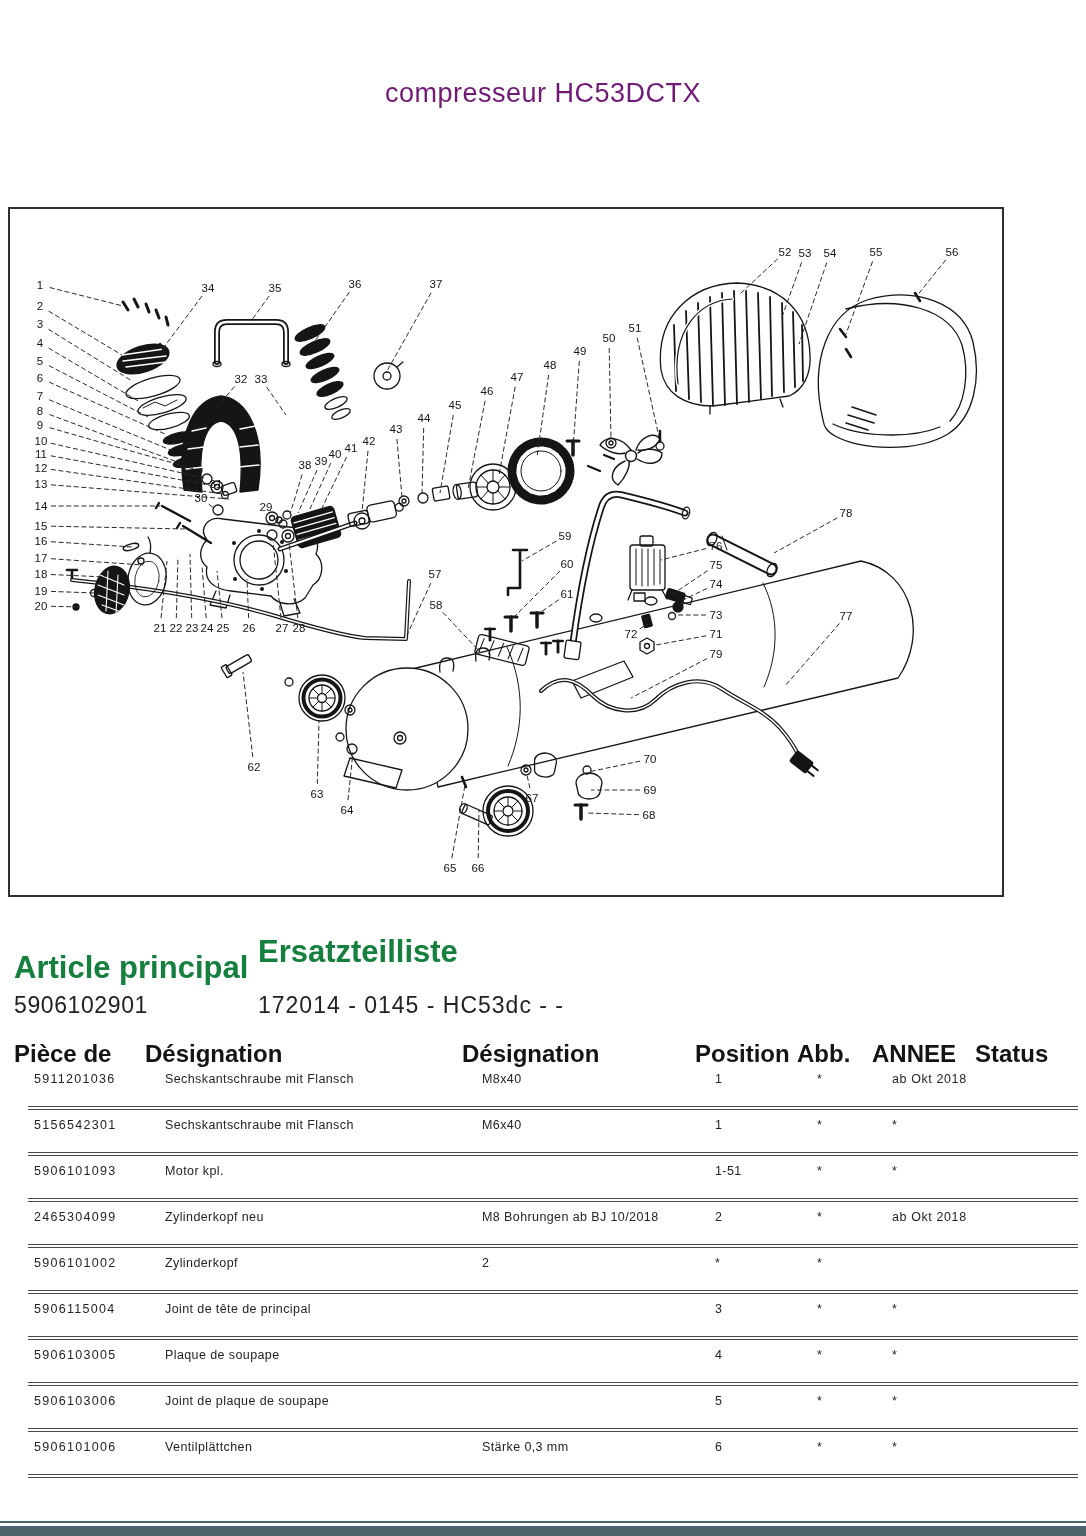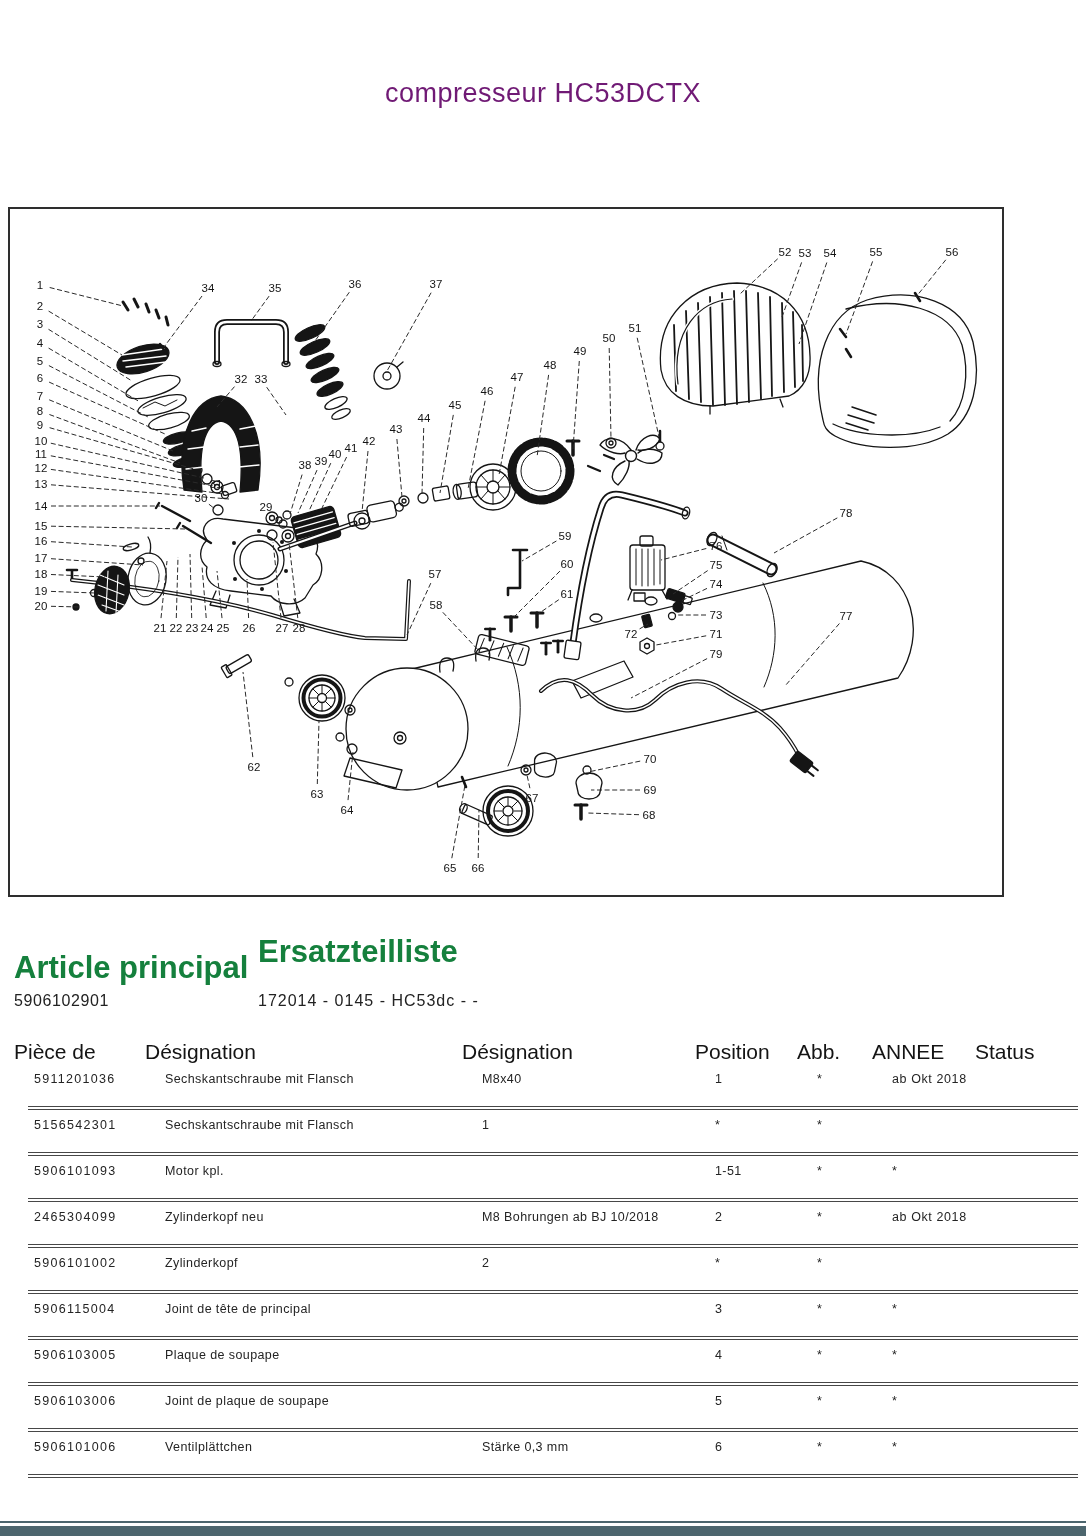--- a/index.html
+++ b/index.html
@@ -12,29 +12,29 @@
     font-size:27px;letter-spacing:.5px;color:#701a75;
   }
   .diagram-frame{
     position:absolute;left:8px;top:207px;width:992px;height:686px;
     border:2px solid #2e2e2e;background:#fff;
   }
   .diagram-frame svg{width:100%;height:100%;display:block;}
   .callout-num{font-size:11.5px;fill:#141414;text-anchor:middle;}
   .leader{stroke:#2a2a2a;stroke-width:1;stroke-dasharray:5 2.6;fill:none;}
   .info-label{position:absolute;font-size:31px;font-weight:bold;color:#15803d;}
-  .info-value{position:absolute;font-size:16px;color:#222;}
+  .info-value{position:absolute;font-size:23px;color:#222;}
   .lbl-article{left:14px;top:950px;}
   .val-article{left:14px;top:992px;letter-spacing:.6px;}
   .lbl-ersatz{left:258px;top:934px;}
   .val-ersatz{left:258px;top:992px;letter-spacing:1px;}
   .ptable-head{
     position:absolute;left:8px;top:1040px;width:1070px;display:grid;
     grid-template-columns:137px 317px 233px 102px 75px 103px 1fr;
-    font-size:21px;font-weight:normal;color:#141414;
+    font-size:24px;font-weight:bold;color:#141414;
   }
   .ptable-head > div:first-child{padding-left:6px;}
   .ptable-rows{position:absolute;left:8px;top:1064px;width:1070px;}
   .prow{
     display:grid;grid-template-columns:137px 317px 233px 102px 75px 103px 1fr;
     height:46px;box-sizing:border-box;padding-top:8px;
     border-bottom:4px double #474747;
     font-size:12.5px;color:#242424;margin-left:20px;
   }
   .prow .cell{overflow:hidden;white-space:nowrap;letter-spacing:.4px;}
@@ -511,20 +511,21 @@
       <div class="cell cell-des1">Sechskantschraube mit Flansch</div>
       <div class="cell cell-des2">M8x40</div>
       <div class="cell cell-pos">1</div>
       <div class="cell cell-abb">*</div>
       <div class="cell cell-annee">ab Okt 2018</div>
       <div class="cell cell-status"></div>
     </div>
     <div class="prow">
       <div class="cell cell-piece">5156542301</div>
       <div class="cell cell-des1">Sechskantschraube mit Flansch</div>
+      <div class="cell cell-des2">M6x40</div>
       <div class="cell cell-pos">1</div>
       <div class="cell cell-abb">*</div>
       <div class="cell cell-annee">*</div>
       <div class="cell cell-status"></div>
     </div>
     <div class="prow">
       <div class="cell cell-piece">5906101093</div>
       <div class="cell cell-des1">Motor kpl.</div>
       <div class="cell cell-des2"></div>
       <div class="cell cell-pos">1-51</div>

